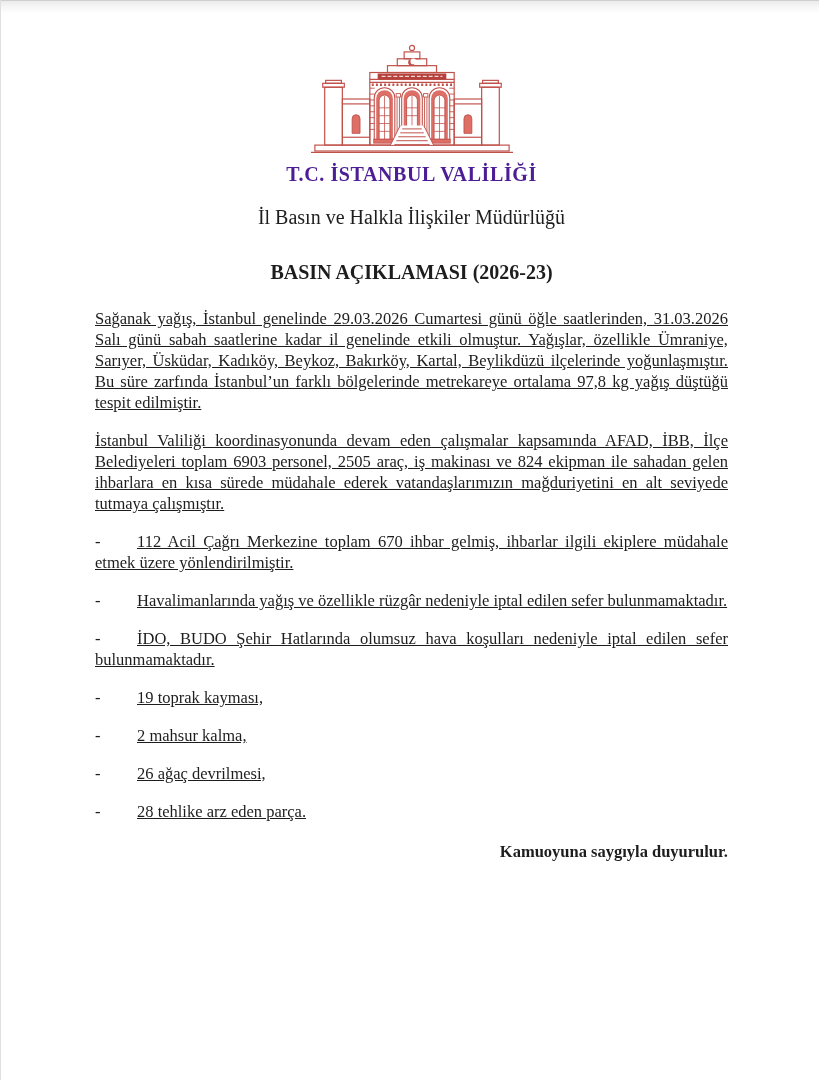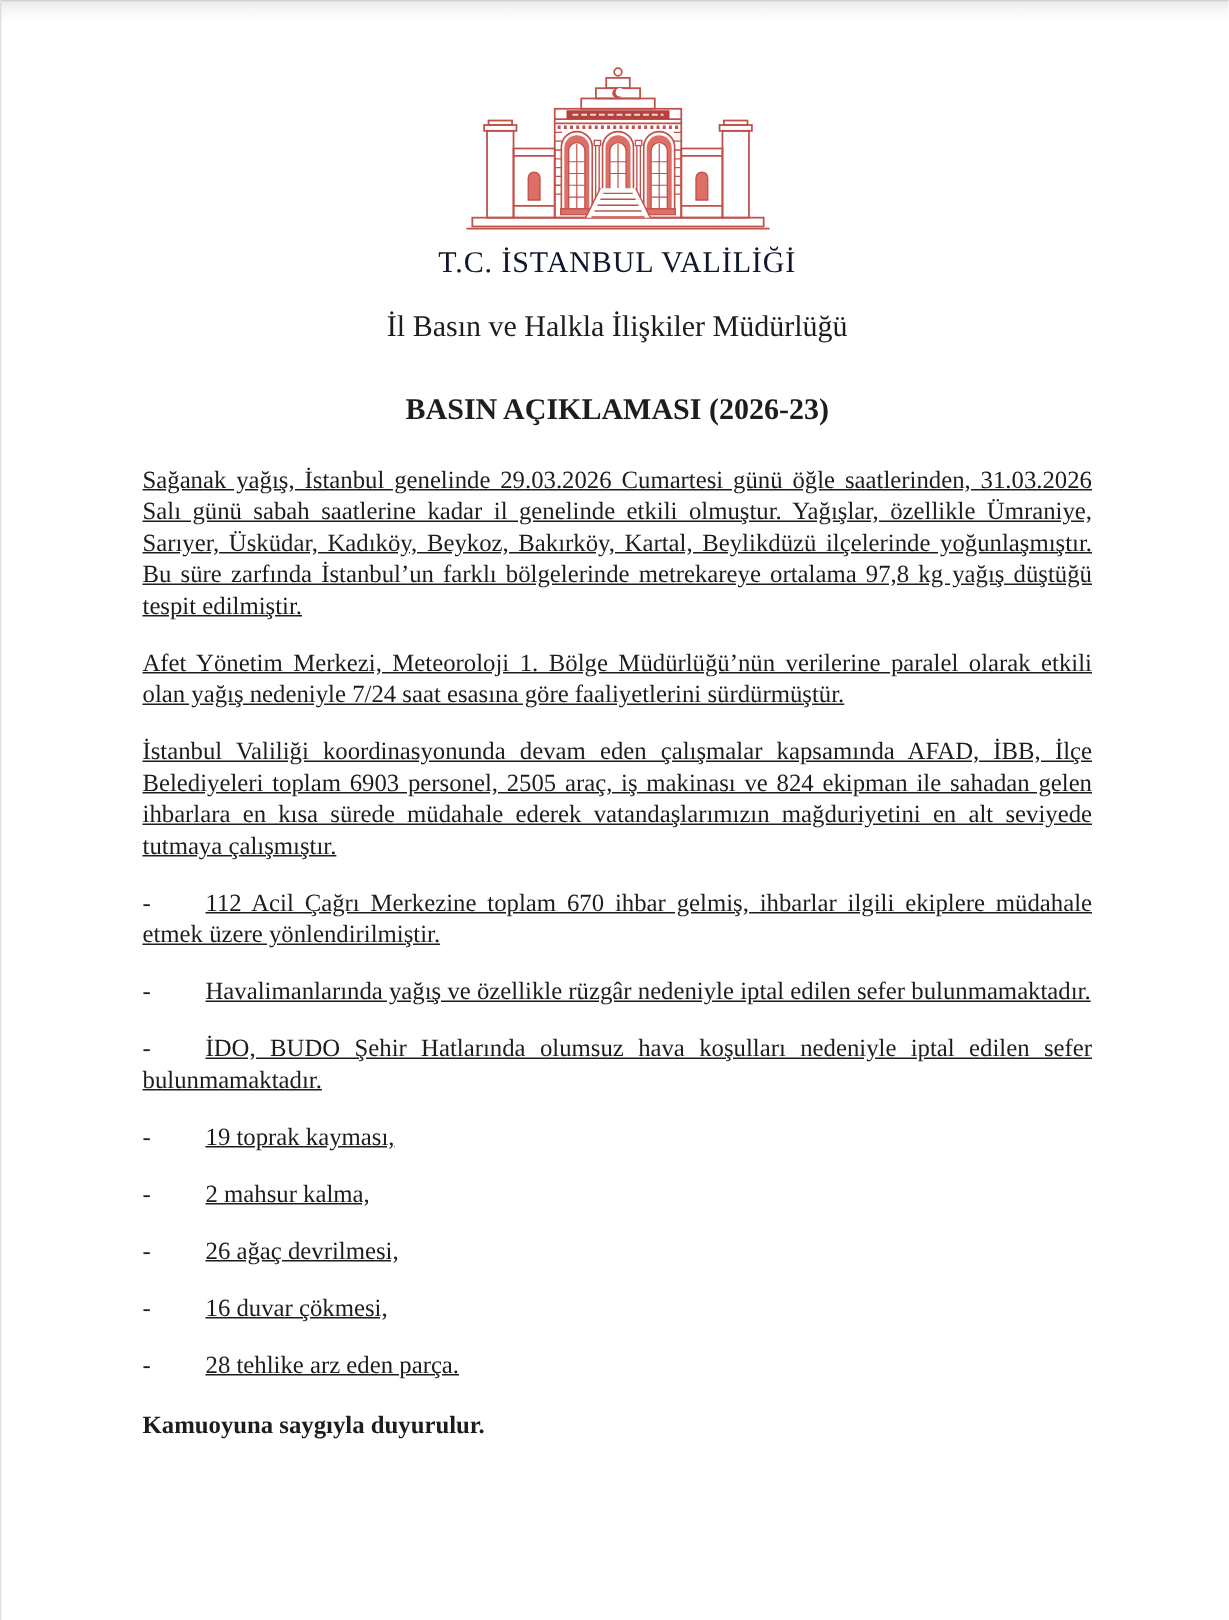--- a/index.html
+++ b/index.html
@@ -33,23 +33,23 @@
     left: 95px;
     top: 42px;
     width: 633px;
   }
   .logo-wrap {
     text-align: center;
     margin-bottom: 2px;
   }
   .logo-name {
     font-size: 20px;
-    font-weight: normal;
+    font-weight: bold;
     letter-spacing: 0.6px;
-    color: #0f172a;
+    color: #4c1d95;
     margin-top: 3px;
     font-family: "Liberation Serif", serif;
   }
   .department-title {
     font-size: 20px;
     font-weight: normal;
     text-align: center;
     margin: 20px 0 0 0;
   }
   .press-title {
@@ -67,20 +67,21 @@
   }
   .dash {
     display: inline-block;
     width: 42px;
   }
   .closing {
     font-size: 16.5px;
     line-height: 21px;
     font-weight: bold;
     margin: 19px 0 0 0;
+    text-align: right;
   }
 </style>
 </head>
 <body>
 
 <div class="scan-top-shadow"></div>
 <div class="scan-left-edge"></div>
 
 <div class="content">
 
@@ -204,27 +205,25 @@
         <line x1="117" y1="84" x2="127" y2="104"></line>
       </g>
     </svg>
     <div class="logo-name">T.C. İSTANBUL VALİLİĞİ</div>
   </div>
 
   <div class="department-title">İl Basın ve Halkla İlişkiler Müdürlüğü</div>
   <div class="press-title">BASIN AÇIKLAMASI (2026-23)</div>
 
   <p class="body-par">Sağanak yağış, İstanbul genelinde 29.03.2026 Cumartesi günü öğle saatlerinden, 31.03.2026 Salı günü sabah saatlerine kadar il genelinde etkili olmuştur. Yağışlar, özellikle Ümraniye, Sarıyer, Üsküdar, Kadıköy, Beykoz, Bakırköy, Kartal, Beylikdüzü ilçelerinde yoğunlaşmıştır. Bu süre zarfında İstanbul’un farklı bölgelerinde metrekareye ortalama 97,8 kg yağış düştüğü tespit edilmiştir.</p>
-  <p class="body-par">Afet Yönetim Merkezi, Meteoroloji 1. Bölge Müdürlüğü’nün verilerine paralel olarak etkili olan yağış nedeniyle 7/24 saat esasına göre faaliyetlerini sürdürmüştür.</p>
   <p class="body-par">İstanbul Valiliği koordinasyonunda devam eden çalışmalar kapsamında AFAD, İBB, İlçe Belediyeleri toplam 6903 personel, 2505 araç, iş makinası ve 824 ekipman ile sahadan gelen ihbarlara en kısa sürede müdahale ederek vatandaşlarımızın mağduriyetini en alt seviyede tutmaya çalışmıştır.</p>
 
   <p class="list-item"><span class="dash">-</span><span>112 Acil Çağrı Merkezine toplam 670 ihbar gelmiş, ihbarlar ilgili ekiplere müdahale etmek üzere yönlendirilmiştir.</span></p>
   <p class="list-item"><span class="dash">-</span><span>Havalimanlarında yağış ve özellikle rüzgâr nedeniyle iptal edilen sefer bulunmamaktadır.</span></p>
   <p class="list-item"><span class="dash">-</span><span>İDO, BUDO Şehir Hatlarında olumsuz hava koşulları nedeniyle iptal edilen sefer bulunmamaktadır.</span></p>
   <p class="list-item"><span class="dash">-</span><span>19 toprak kayması,</span></p>
   <p class="list-item"><span class="dash">-</span><span>2 mahsur kalma,</span></p>
   <p class="list-item"><span class="dash">-</span><span>26 ağaç devrilmesi,</span></p>
-  <p class="list-item"><span class="dash">-</span><span>16 duvar çökmesi,</span></p>
   <p class="list-item"><span class="dash">-</span><span>28 tehlike arz eden parça.</span></p>
 
   <p class="closing">Kamuoyuna saygıyla duyurulur.</p>
 
 </div>
 
 </body></html>

